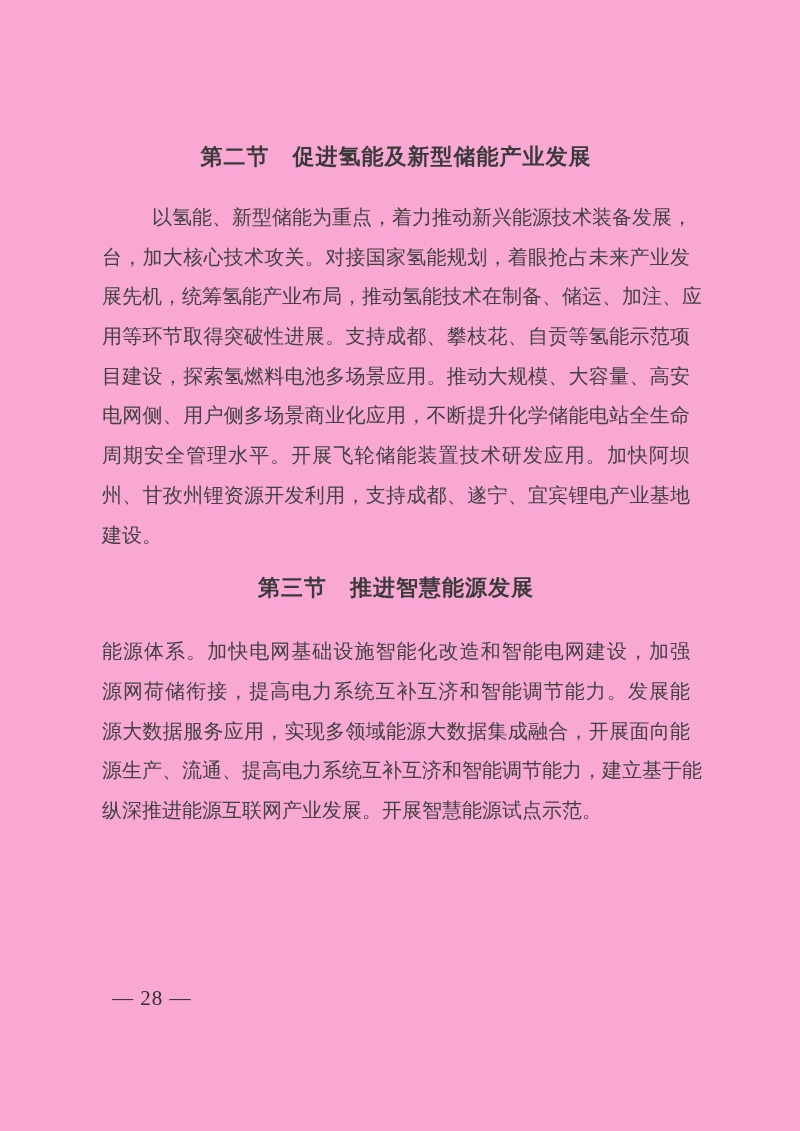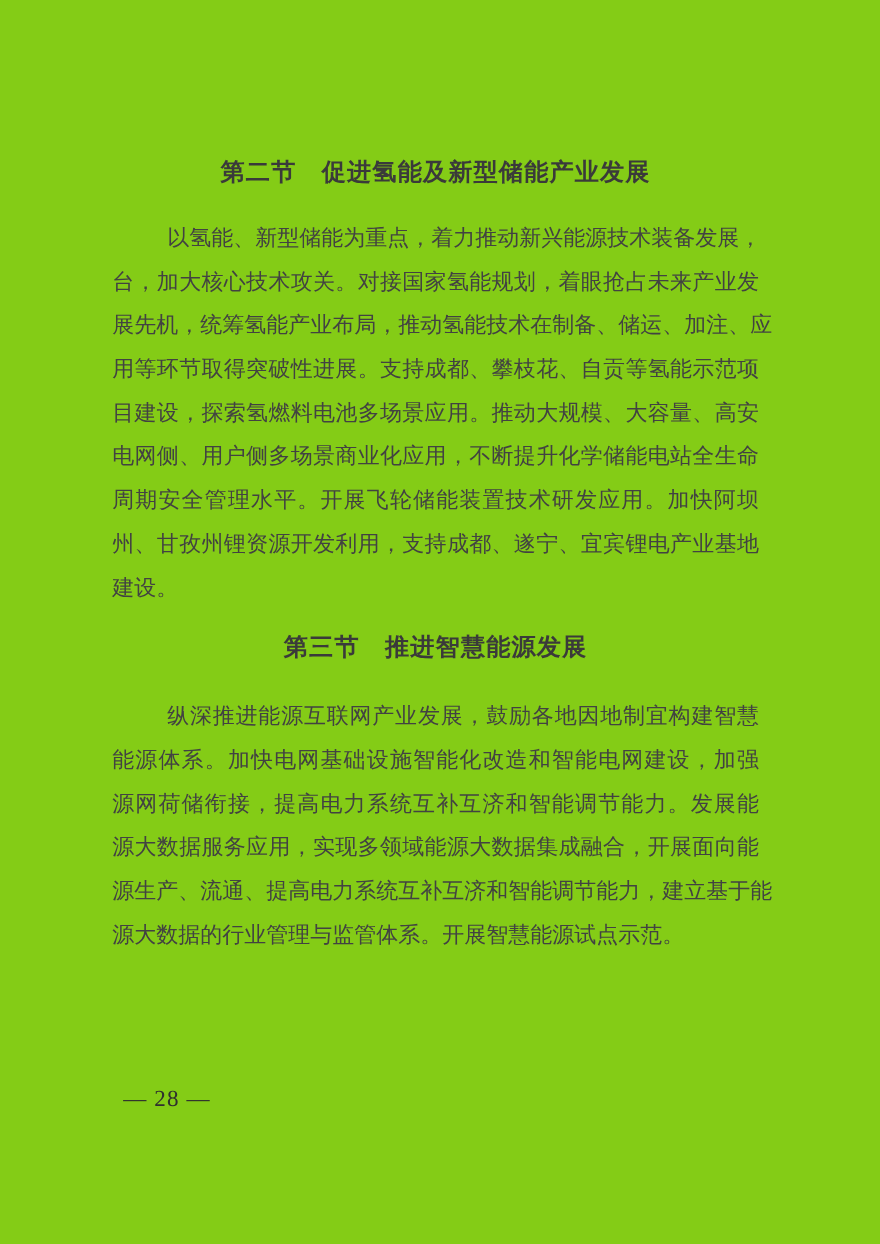--- a/index.html
+++ b/index.html
@@ -5,21 +5,21 @@
   html, body {
     margin: 0;
     padding: 0;
     background: #e8e8e8;
   }
   .page {
     position: relative;
     width: 800px;
     height: 1131px;
     margin: 0 auto;
-    background: #84cc16;
+    background: #f9a8d4;
     overflow: hidden;
     font-family: "Liberation Serif", "DejaVu Serif", serif;
     color: #424242;
   }
   .content {
     position: absolute;
     left: 90px;
     top: 0;
     width: 612px;
   }
@@ -81,24 +81,23 @@
       <span class="line">目建设，探索氢燃料电池多场景应用。推动大规模、大容量、高安</span>
       <span class="line">电网侧、用户侧多场景商业化应用，不断提升化学储能电站全生命</span>
       <span class="line">周期安全管理水平。开展飞轮储能装置技术研发应用。加快阿坝</span>
       <span class="line">州、甘孜州锂资源开发利用，支持成都、遂宁、宜宾锂电产业基地</span>
       <span class="line para-end">建设。</span>
     </p>
 
     <h2 class="section-heading heading-2">第三节　推进智慧能源发展</h2>
 
     <p class="para para-2">
-      <span class="line indent">纵深推进能源互联网产业发展，鼓励各地因地制宜构建智慧</span>
       <span class="line">能源体系。加快电网基础设施智能化改造和智能电网建设，加强</span>
       <span class="line">源网荷储衔接，提高电力系统互补互济和智能调节能力。发展能</span>
       <span class="line">源大数据服务应用，实现多领域能源大数据集成融合，开展面向能</span>
       <span class="line">源生产、流通、提高电力系统互补互济和智能调节能力，建立基于能</span>
-      <span class="line para-end">源大数据的行业管理与监管体系。开展智慧能源试点示范。</span>
+      <span class="line para-end">纵深推进能源互联网产业发展。开展智慧能源试点示范。</span>
     </p>
 
   </div>
 
   <div class="footer-page-number">— 28 —</div>
 </div>
 
 </body></html>

